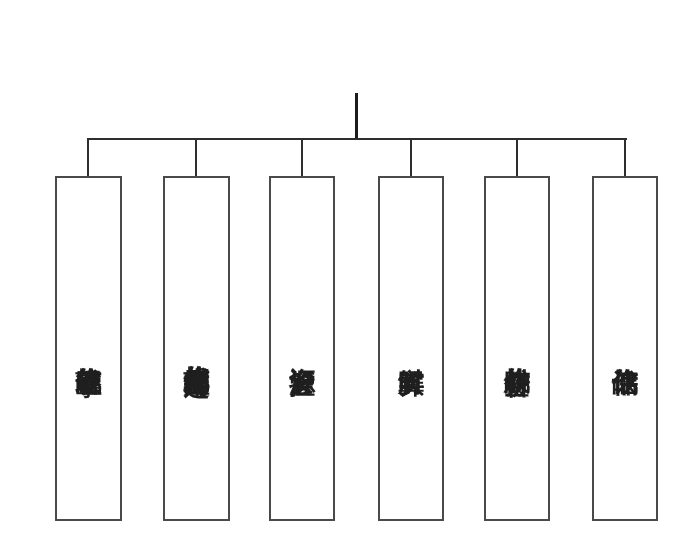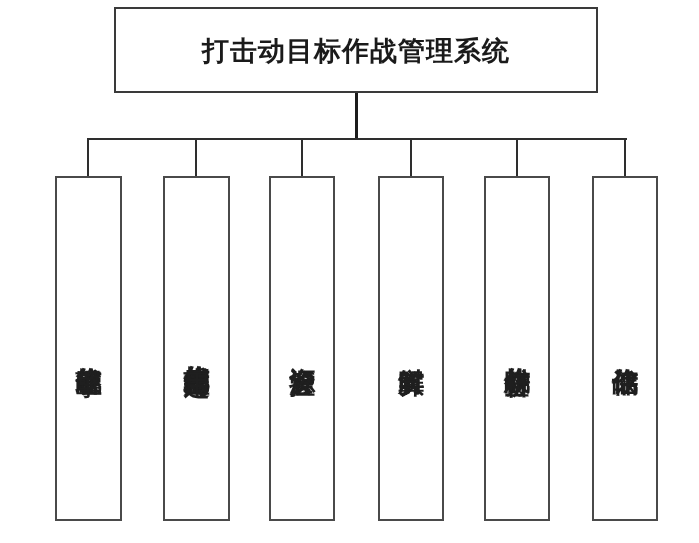--- a/index.html
+++ b/index.html
@@ -78,23 +78,20 @@
     letter-spacing: 1px;
     text-align: center;
     white-space: nowrap;
   }
 </style>
 </head>
 <body>
 
 <div id="diagram-root">
 
-  <div class="root-box">
-    <span class="root-title">打击动目标作战管理系统</span>
-  </div>
 
   <div class="conn-trunk" style="left:355px; top:93px; width:3px; height:47px;"></div>
 
   <div class="conn-bus" style="left:88px; top:138px; width:539px; height:2px;"></div>
 
   <div class="conn-drop" style="left:87px; top:138px; width:2px; height:38px;"></div>
   <div class="conn-drop" style="left:195px; top:138px; width:2px; height:38px;"></div>
   <div class="conn-drop" style="left:301px; top:138px; width:2px; height:38px;"></div>
   <div class="conn-drop" style="left:410px; top:138px; width:2px; height:38px;"></div>
   <div class="conn-drop" style="left:516px; top:138px; width:2px; height:38px;"></div>

